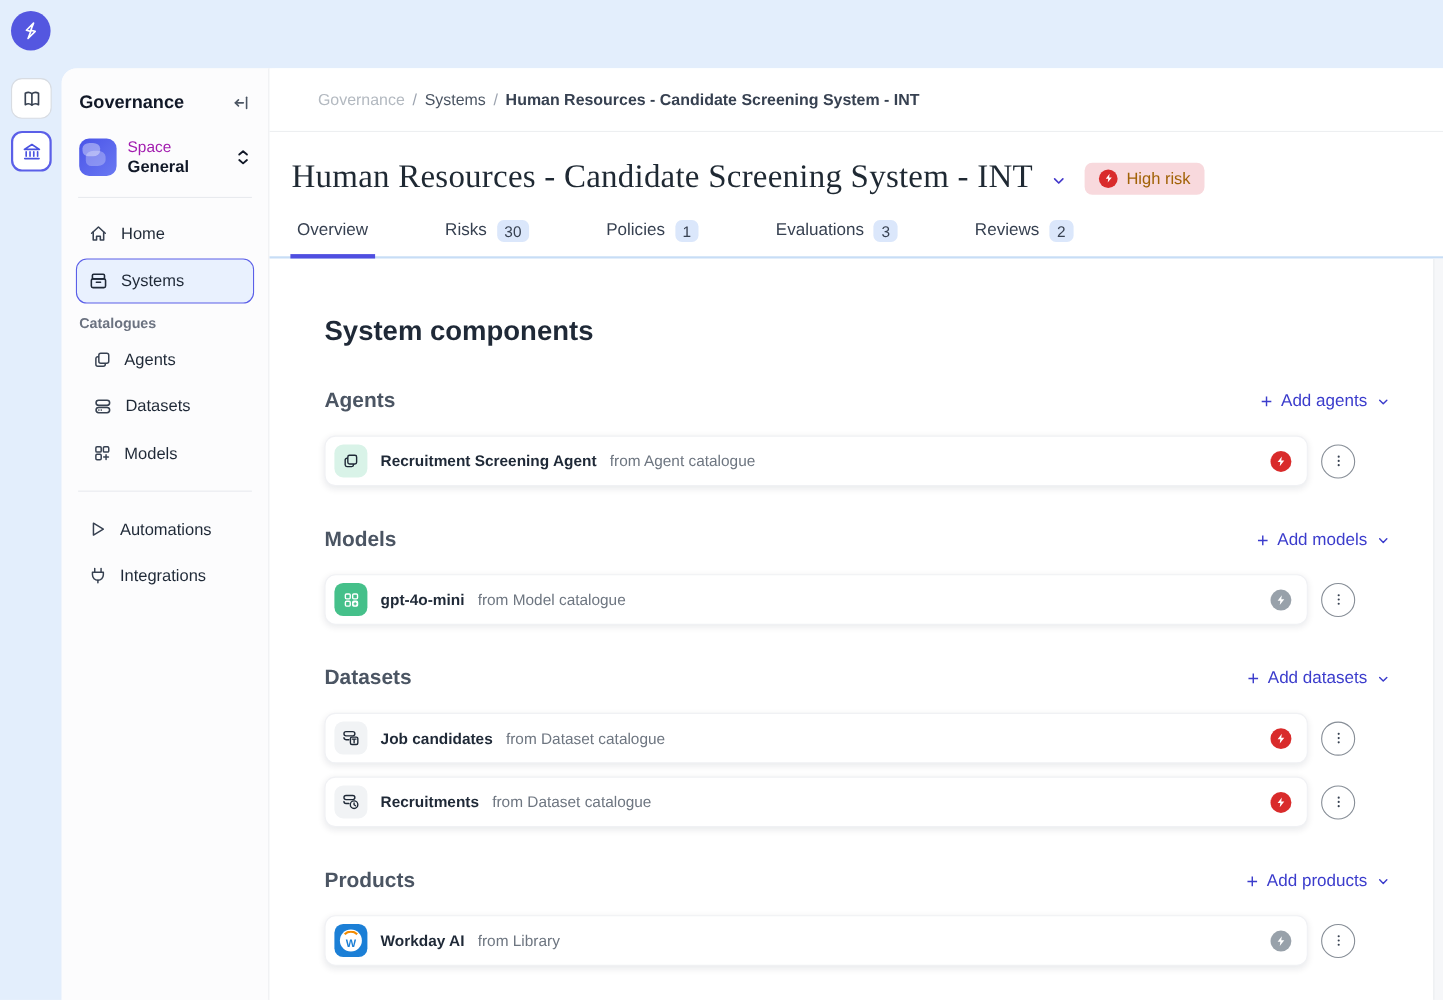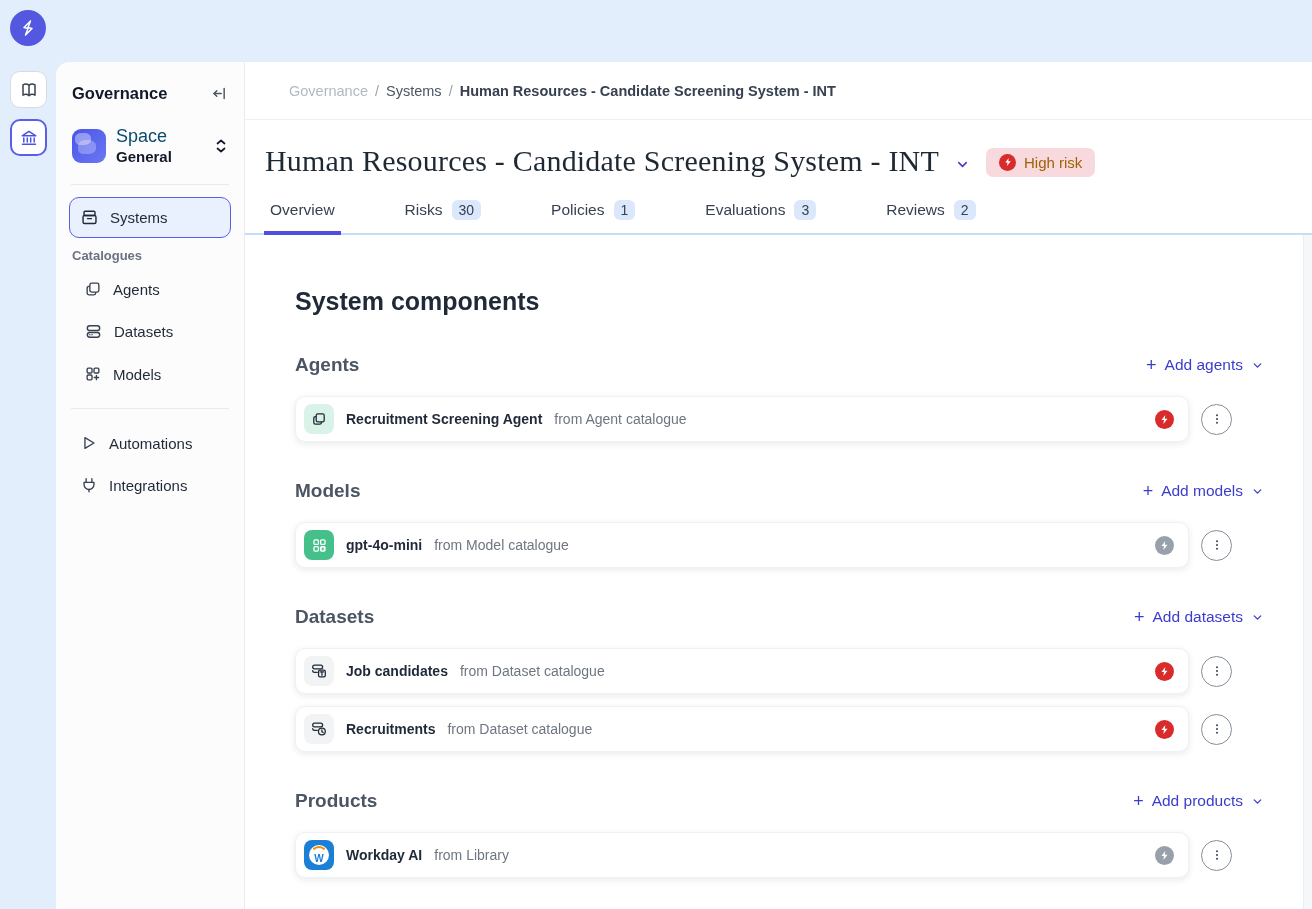--- a/index.html
+++ b/index.html
@@ -47,21 +47,21 @@
   .sb-head{display:flex;align-items:center;justify-content:space-between;padding:22px 3px 6px;}
   .sb-title{font-size:16.5px;font-weight:700;color:#111827;}
   .collapse-btn{cursor:pointer;color:#4b5563;}
   .space-sel{display:flex;align-items:center;gap:10px;padding:16px 3px 18px;cursor:pointer;}
   .space-icon{width:34px;height:34px;border-radius:9px;background:linear-gradient(135deg,#4a54e8,#6a79f2);
     position:relative;overflow:hidden;flex:none;}
   .space-icon i{position:absolute;background:rgba(255,255,255,.38);border-radius:40% 40% 40% 5px;}
   .space-icon i.a{width:16px;height:12px;left:3px;top:4px;}
   .space-icon i.b{width:18px;height:14px;left:6px;top:11px;background:rgba(255,255,255,.28);}
   .space-txt{flex:1;line-height:1.25;}
-  .space-label{font-size:18px;color:#0c4a6e;}
+  .space-label{font-size:14px;color:#a21caf;}
   .space-name{font-size:15px;font-weight:700;color:#111827;}
   .sb-divider{height:1px;background:#e8eaee;margin:0 2px;}
   .sb-nav{padding:10px 0 0;}
   .sb-item{display:flex;align-items:center;gap:11px;padding:10px 10px;margin:2px 0;
     font-size:15px;color:var(--text-dark);border:1.5px solid transparent;border-radius:10px;cursor:pointer;}
   .sb-item.active{background:var(--active-item-bg);border-color:var(--active-item-border);}
   .sb-item .ic{flex:none;display:flex;}
   .sb-section-label{font-size:13px;font-weight:700;color:#6b7280;margin:8px 0 4px;padding-left:3px;}
   .sb-group{padding-left:4px;}
   .sb-divider.mid{margin:12px 2px;}
@@ -167,20 +167,29 @@
         <div class="space-name">General</div>
       </span>
       <svg width="14" height="16" viewBox="0 0 14 16" fill="none" stroke="#111827" stroke-width="1.7" stroke-linecap="round" stroke-linejoin="round">
         <path d="M3.5 5.5 L7 2.5 L10.5 5.5"></path>
           <path d="M3.5 10.5 L7 13.5 L10.5 10.5"></path>
       </svg>
     </div>
     <div class="sb-divider"></div>
 
     <div class="sb-nav">
+      <div class="sb-item">
+        <span class="ic">
+          <svg width="19" height="19" viewBox="0 0 20 20" fill="none" stroke="#374151" stroke-width="1.5" stroke-linecap="round" stroke-linejoin="round">
+            <path d="M3.5 9.5 L10 3.5 L16.5 9.5"></path>
+            <path d="M5 8.3 V16 H8.2 V12.4 H11.8 V16 H15 V8.3"></path>
+          </svg>
+        </span>
+        <span>Home</span>
+      </div>
       <div class="sb-item active">
         <span class="ic">
           <svg width="19" height="19" viewBox="0 0 20 20" fill="none" stroke="#1f2937" stroke-width="1.5" stroke-linecap="round" stroke-linejoin="round">
             <rect x="4.2" y="3.5" width="11.6" height="4.4" rx="1.2"></rect>
             <rect x="3.2" y="7.9" width="13.6" height="8.4" rx="1.6"></rect>
             <path d="M8 11.2 H12"></path>
           </svg>
         </span>
         <span>Systems</span>
       </div>

